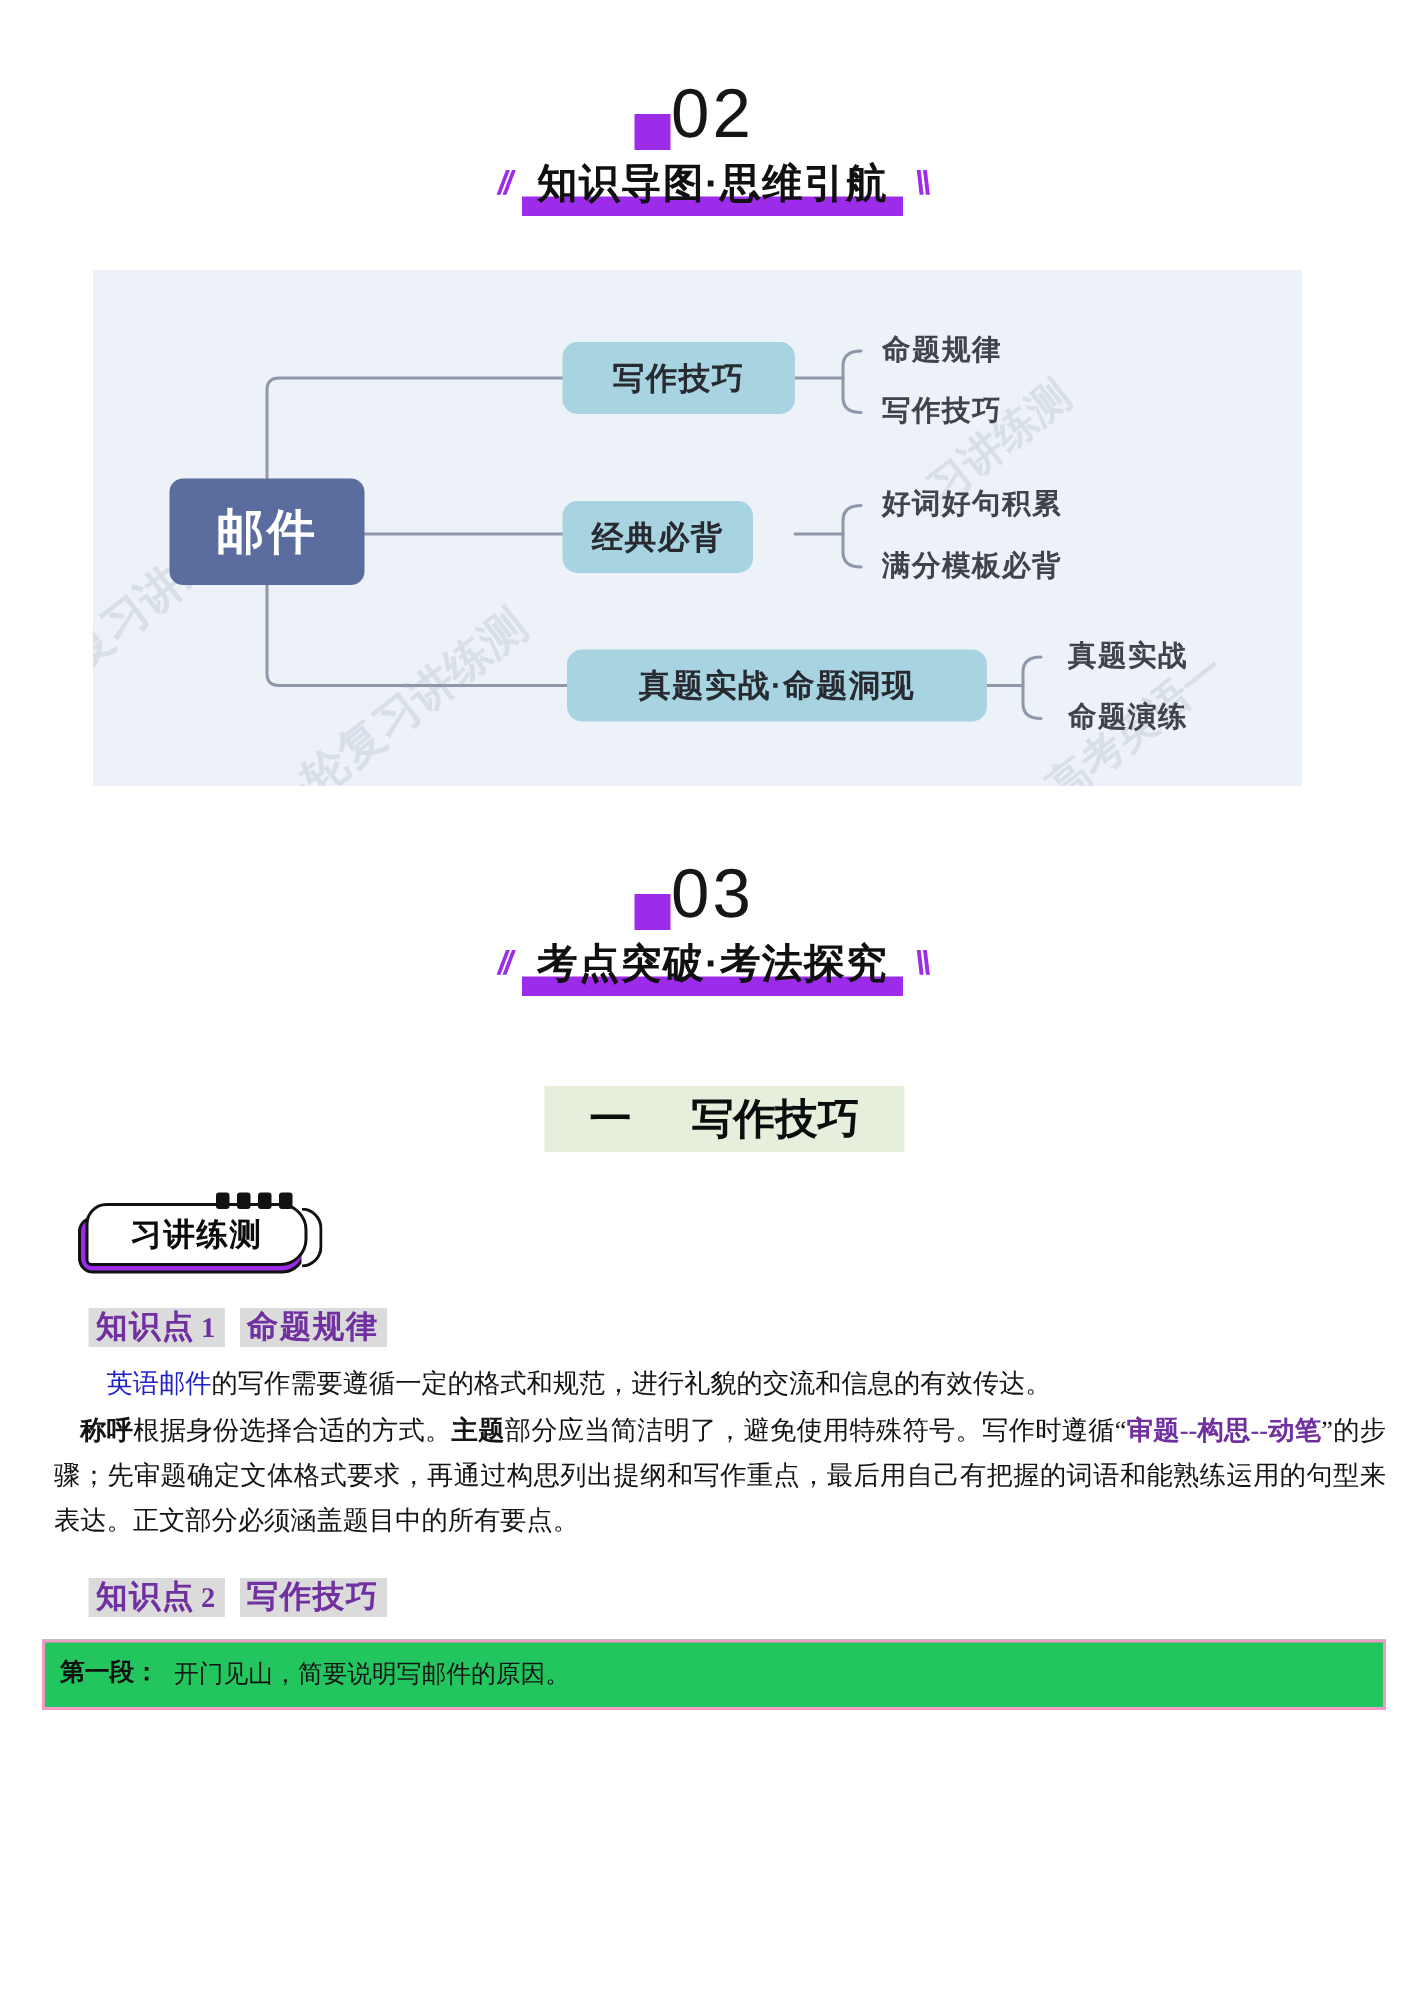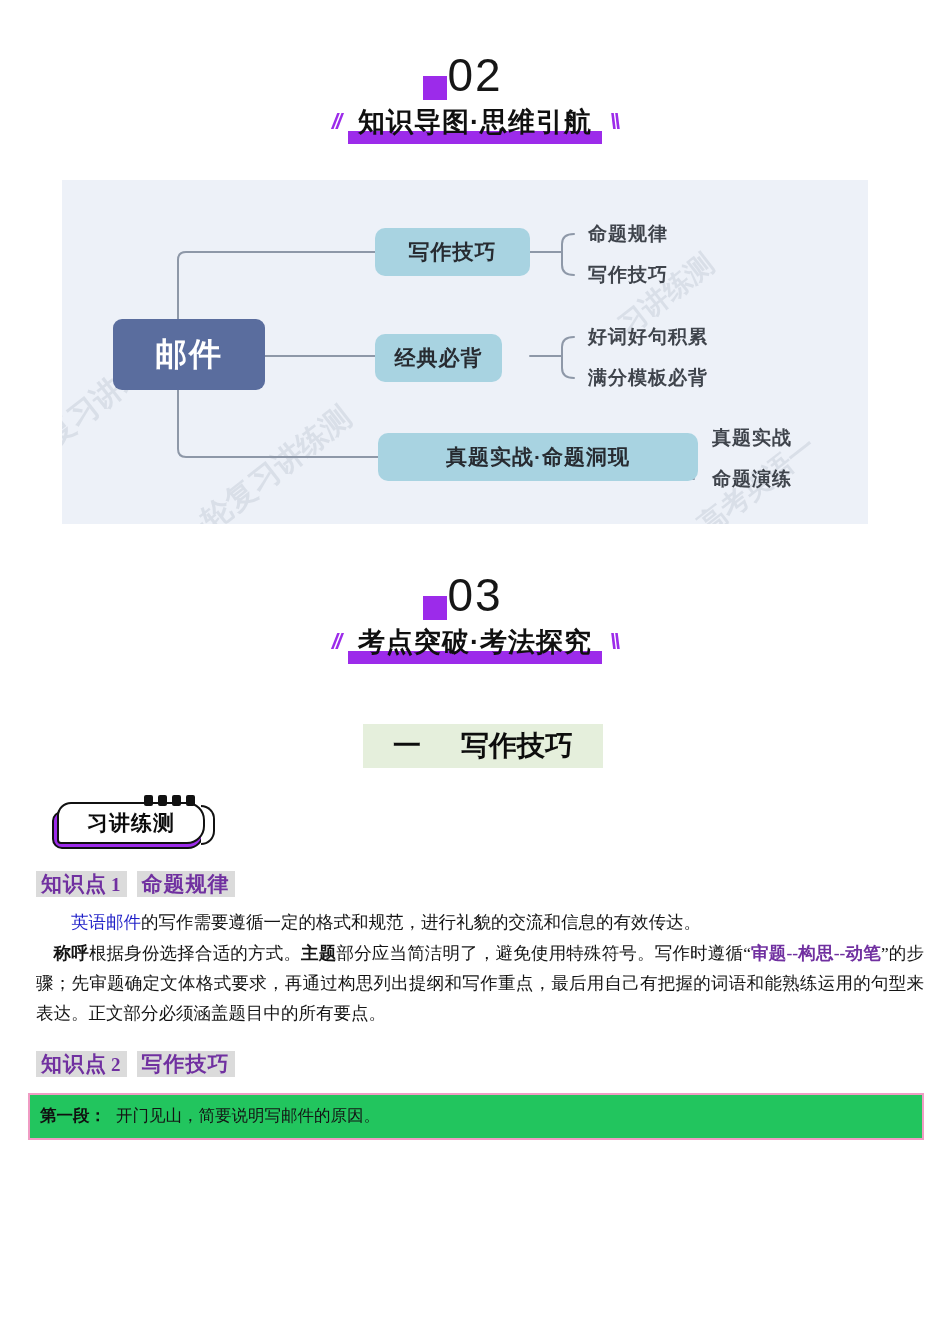--- a/index.html
+++ b/index.html
@@ -44,27 +44,27 @@
   
   .mindmap {
     position:relative; width:806px; height:344px; margin:40px 0 0 62px;
     background:#EDF1F8; overflow:hidden;
   }
   .mm-node {
     position:absolute; display:flex; align-items:center; justify-content:center;
     font-family:"Liberation Sans","DejaVu Sans",sans-serif; font-weight:700;
   }
   .mm-root {
-    left:51px; top:139px; width:152px; height:71px; background:#5A6D9E;
+    left:51px; top:139px; width:130px; height:71px; background:#5A6D9E;
     color:#ffffff; font-size:32px; border-radius:9px; letter-spacing:2px;
   }
   .mm-branch { background:#A8D3E1; color:#272B31; font-size:21px; border-radius:10px; letter-spacing:1px; }
   .mm-b1 { left:313px; top:48px;  width:155px; height:48px; }
   .mm-b2 { left:313px; top:154px; width:127px; height:48px; }
-  .mm-b3 { left:316px; top:253px; width:320px; height:48px; }
+  .mm-b3 { left:316px; top:253px; width:280px; height:48px; }
   .mm-leaf {
     position:absolute; font-family:"Liberation Sans",sans-serif;
     font-weight:700; font-size:19px; color:#3F444C; letter-spacing:1px; line-height:24px;
   }
   .mm-l11 { left:526px; top:42px; }  .mm-l12 { left:526px; top:83px; }
   .mm-l21 { left:526px; top:145px; } .mm-l22 { left:526px; top:186px; }
   .mm-l31 { left:650px; top:246px; } .mm-l32 { left:650px; top:287px; }
   .mm-svg { position:absolute; left:0; top:0; }
   .wm {
     position:absolute; font-family:"Liberation Sans",sans-serif; font-weight:700;
@@ -102,21 +102,21 @@
     font-family:"Liberation Sans",sans-serif; font-size:21px; font-weight:800; color:#0b0b0b;
     letter-spacing:1px;
   }
   .badge .perfs { position:absolute; top:-7px; right:12px; display:flex; gap:5px; }
   .badge .perfs i { display:block; width:9px; height:11px; background:#111; border-radius:2px; }
 
   
   .kp { margin:20px 0 0 36px; font-family:"Liberation Sans","DejaVu Sans",sans-serif; white-space:nowrap; }
   .kp .chip {
     background:#DBDBDB; color:#7030A0; font-weight:800; font-size:21px;
-    padding:1px 5px 2px; letter-spacing:1px;
+    padding:1px 5px 2px; letter-spacing:1px;margin-left:23px;
   }
   .kp .num { font-family:"Liberation Serif",serif; font-weight:700; font-size:19px; margin-left:4px; }
   .kp .title-chip { margin-left:10px; }
 
   
   .para { margin:0 26px 0 36px; font-size:17.5px; line-height:30px; text-align:justify; color:#141414; }
   .para.p1 { margin-top:9px; text-indent:2em; }
   .para.p2 { margin-top:1px; text-indent:1em; }
   .b { font-weight:700; }
   .blue { color:#1F1FC8; font-weight:400; }

